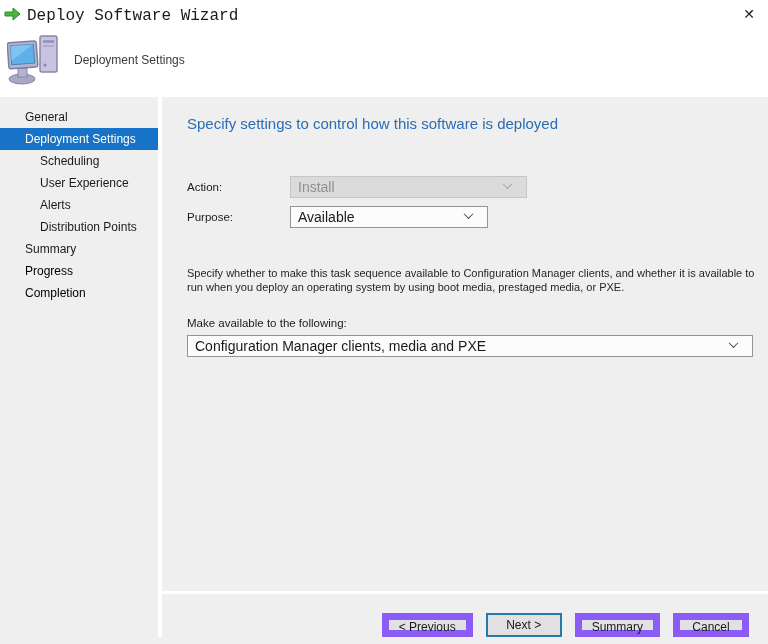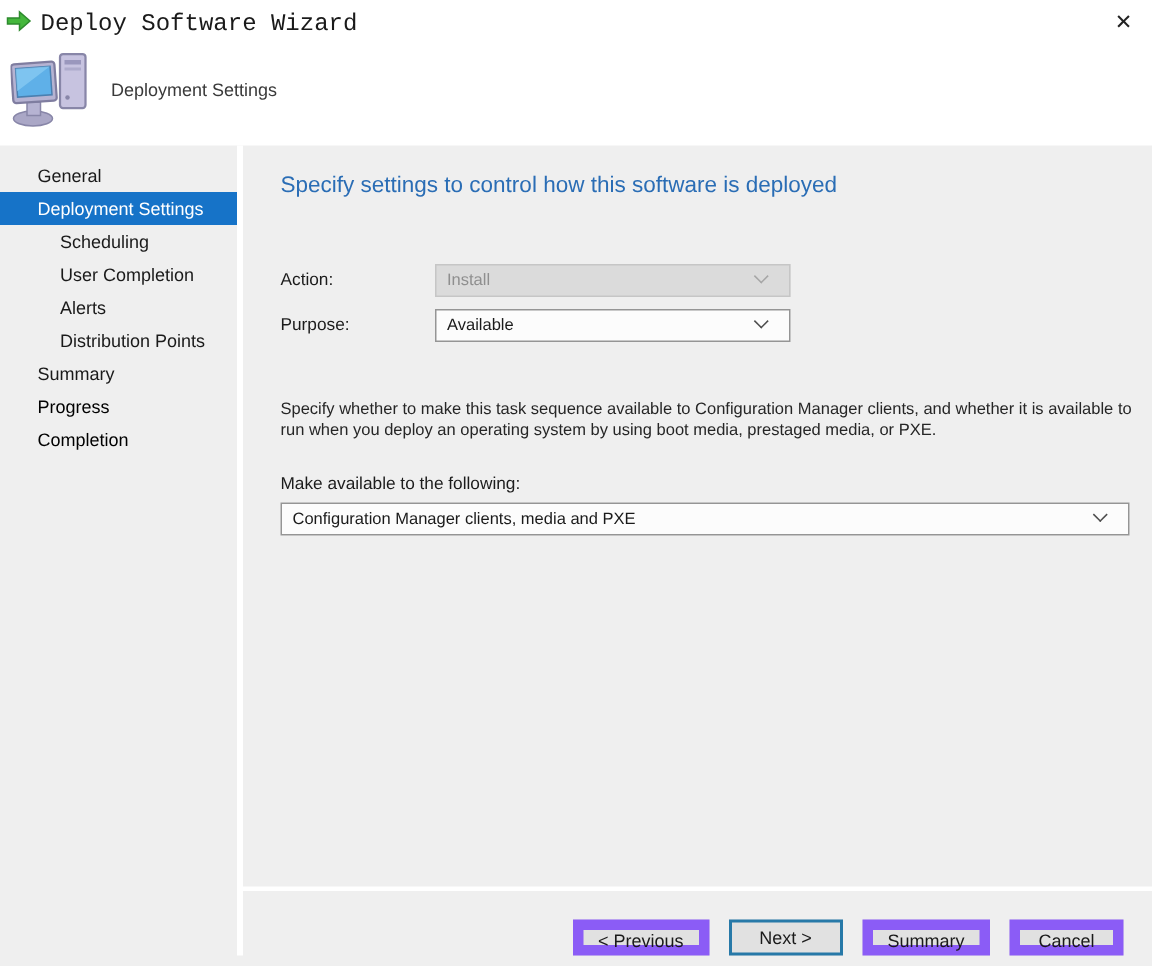--- a/index.html
+++ b/index.html
@@ -48,25 +48,25 @@
   .page-heading { position: absolute; left: 25px; top: 9px; font-size: 15px; color: #2a6db5; margin-top: 9px; }
 
   .field-label { position: absolute; font-size: 11.5px; color: #1c1c1c; }
   .lbl-action  { left: 25px; top: 84px; }
   .lbl-purpose { left: 25px; top: 114px; }
 
   .dropdown {
     position: absolute; height: 22px;
     display: flex; align-items: center; justify-content: space-between;
     background: #fcfcfc; border: 1px solid #959595;
-    font-size: 11px; color: #1a1a1a;
+    font-size: 14px; color: #1a1a1a;
     padding: 0 15px 0 7px; cursor: default;
   }
   .dd-action  { left: 128px; top: 79px;  width: 237px; }
-  .dd-purpose { left: 128px; top: 109px; width: 237px; }
+  .dd-purpose { left: 128px; top: 109px; width: 198px; }
   .dd-make    { left: 25px;  top: 238px; width: 566px; }
   .dropdown.disabled { background: #dbdbdb; border-color: #c6c6c6; color: #8f8f8f; }
 
   .chev {
     width: 7px; height: 7px; flex: 0 0 auto;
     border-right: 1.6px solid #4d4d4d; border-bottom: 1.6px solid #4d4d4d;
     transform: rotate(45deg) translate(-1px,-1px); margin-top: -3px;
   }
   .dropdown.disabled .chev { border-color: #a6a6a6; }
   .dd-text { overflow: hidden; white-space: nowrap; }
@@ -127,21 +127,21 @@
     </span>
     <span class="header-title">Deployment Settings</span>
   </div>
 
   <div class="body">
 
     <div class="sidebar">
       <div class="nav-item">General</div>
       <div class="nav-item selected">Deployment Settings</div>
       <div class="nav-item child">Scheduling</div>
-      <div class="nav-item child">User Completion</div>
+      <div class="nav-item child">User Experience</div>
       <div class="nav-item child">Alerts</div>
       <div class="nav-item child">Distribution Points</div>
       <div class="nav-item">Summary</div>
       <div class="nav-item disabled">Progress</div>
       <div class="nav-item disabled">Completion</div>
     </div>
 
     <div class="v-divider"></div>
 
     <div class="content">

